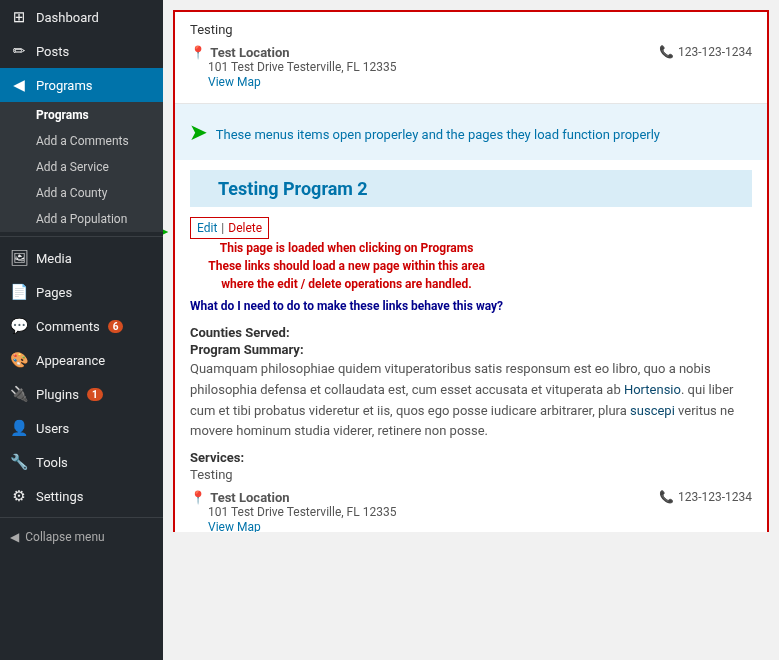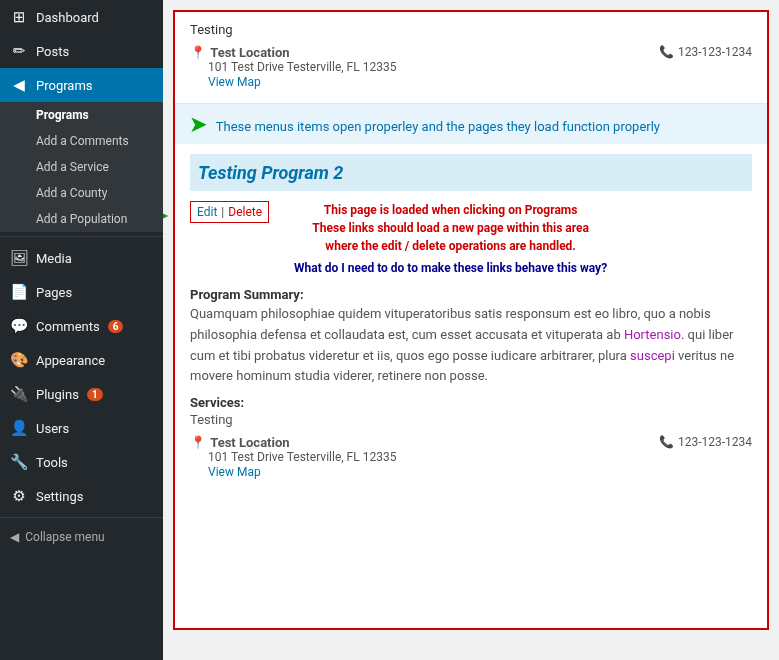--- a/index.html
+++ b/index.html
@@ -53,21 +53,21 @@
       color: #fff;
       border-radius: 10px;
       padding: 1px 5px;
       font-size: 10px;
       font-weight: bold;
     }
 
     
     #main {
       flex: 1;
-      height: 660px;
+      height: 532px;
       overflow-y: auto;
       background: #f1f1f1;
       padding: 10px;
     }
 
     .content-box {
       background: #fff;
       border: 2px solid #cc0000;
       padding: 0;
       min-height: 620px;
@@ -98,36 +98,35 @@
       align-items: center;
       gap: 4px;
     }
     .location-name .loc-icon { color: #888; }
     .location-address { color: #555; font-size: 12px; margin-left: 18px; }
     .view-map-link { color: #0073aa; text-decoration: none; font-size: 12px; margin-left: 18px; }
     .phone-row { color: #555; font-size: 12px; display: flex; align-items: center; gap: 4px; }
 
     
     .info-msg {
-      padding: 8px 15px;
+      padding: 16px 15px;
       font-size: 13px;
       color: #0073aa;
       background: #e8f4fb;
     }
 
     
     .program2-block {
       padding: 10px 15px;
     }
 
     .program2-header {
       background: #d9edf7;
-      padding: 8px 8px;
+      padding: 8px 28px;
       margin-bottom: 10px;
-      font-style: italic;
     }
     .program2-title {
       color: #0073aa;
       font-size: 18px;
       font-weight: bold;
     }
 
     .edit-delete-box {
       border: 1px solid #cc0000;
       padding: 3px 6px;
@@ -151,21 +150,21 @@
 
     .field-label { font-weight: bold; font-size: 13px; color: #333; margin-bottom: 2px; }
     .field-value { color: #555; font-size: 13px; margin-bottom: 8px; }
 
     .summary-text {
       font-size: 13px;
       color: #555;
       line-height: 1.6;
       margin-bottom: 8px;
     }
-    .summary-text a { color: #a21caf; text-decoration: none; text-align: center; }
+    .summary-text a { color: #0c4a6e; text-decoration: none; text-align: center; }
 
     .services-section { }
     .services-value { color: #0073aa; font-size: 13px; }
   </style>
 </head>
 <body>
 
 <div id="sidebar">
 
   <div class="sidebar-item">
@@ -279,39 +278,40 @@
       <span style="color:#00aa00; font-size:20px; font-weight:bold; margin-right:6px;">➤</span>
       <span>These menus items open properley and the pages they load function properly</span>
     </div>
 
     <div class="program2-block">
 
       <div class="program2-header">
         <span class="program2-title">Testing Program 2</span>
       </div>
 
-      <div style="display:flex; align-items:flex-start; margin-bottom:10px; position:relative;">
+      <div style="display:flex; align-items:flex-start; margin-bottom:10px; position:relative;flex-direction:column;">
         <div style="position:relative; margin-right:15px;">
           
           <span style="position:absolute; left:-40px; top:2px; color:#00aa00; font-size:22px; font-weight:bold;">➤</span>
           <div class="edit-delete-box">
             <a href="#" class="edit-link">Edit</a>
             <span class="pipe">|</span>
             <a href="#" class="delete-link">Delete</a>
           </div>
         </div>
         <div>
           <div class="annotation-text">This page is loaded when clicking on Programs</div>
           <div class="annotation-text">These links should load a new page within this area</div>
           <div class="annotation-text">where the edit / delete operations are handled.</div>
           <div class="annotation-text" style="color:#00008b; margin-top:4px;">What do I need to do to make these links behave this way?</div>
         </div>
       </div>
 
       <div>
+        <div class="field-label">Counties Served:</div>
       </div>
 
       <div>
         <div class="field-label">Program Summary:</div>
         <div class="summary-text">
           Quamquam philosophiae quidem vituperatoribus satis responsum est eo libro, quo a nobis philosophia defensa et collaudata est, cum esset accusata et vituperata ab <a href="#">Hortensio</a>. qui liber cum et tibi probatus videretur et iis, quos ego posse iudicare arbitrarer, plura <a href="#">suscepi</a> veritus ne movere hominum studia viderer, retinere non posse.
         </div>
       </div>
 
       <div class="services-section">

